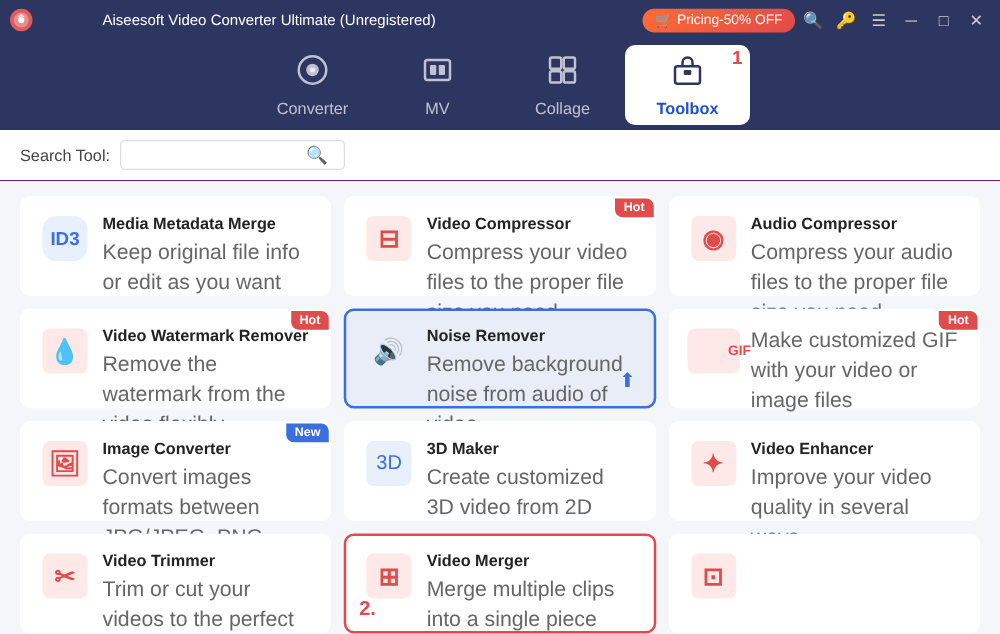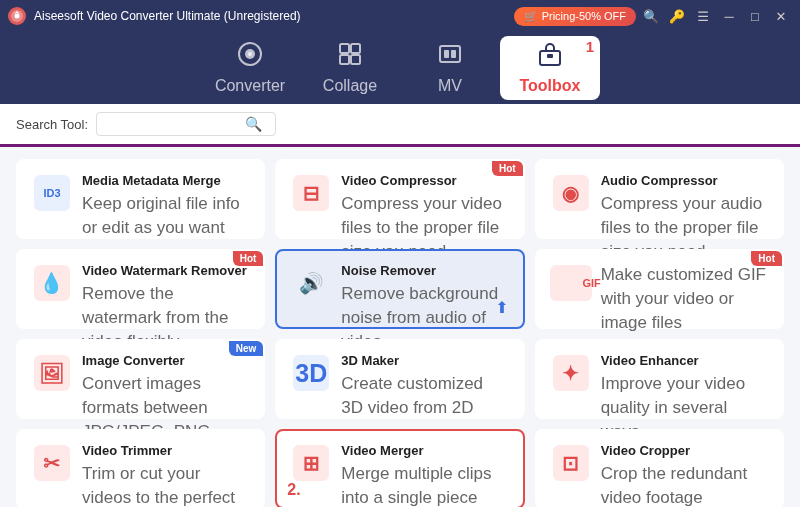--- a/index.html
+++ b/index.html
@@ -16,21 +16,21 @@
       font-size: 12px;
     }
     .title-bar-logo {
       width: 18px; height: 18px;
       background: #e05c5c;
       border-radius: 50%;
       margin-right: 8px;
       display: flex; align-items: center; justify-content: center;
       font-size: 10px; color: #fff; font-weight: bold; flex-shrink: 0;
     }
-    .title-bar-title { flex: 1; font-size: 12px; }
+    .title-bar-title { flex: 1; font-size: 12px; margin-left: 48px; }
     .title-bar-actions { display: flex; align-items: center; gap: 4px; }
     .pricing-btn {
       background: linear-gradient(135deg, #ff6b35, #e04b4b);
       color: #fff;
       border: none;
       border-radius: 12px;
       padding: 3px 10px;
       font-size: 11px;
       cursor: pointer;
       display: flex; align-items: center; gap: 4px;
@@ -71,36 +71,36 @@
     }
     .nav-item.active {
       background: #fff;
       color: #2d3561;
       font-weight: 600;
     }
     .nav-item .nav-icon {
       font-size: 22px;
       margin-bottom: 4px;
     }
-    .nav-item .nav-label { font-size: 16px; }
+    .nav-item .nav-label { font-size: 13px; }
     .nav-number {
       position: absolute;
       top: 4px; right: 8px;
       color: #e04b4b;
       font-size: 16px;
       font-weight: bold;
     }
 
     
     .search-bar {
       background: #fff;
       padding: 8px 16px;
       display: flex;
       align-items: center;
-      border-bottom: 3px solid #701a75;
+      border-bottom: 1px solid #701a75;
     }
     .search-label {
       font-size: 13px;
       color: #444;
       margin-right: 8px;
     }
     .search-input-wrap {
       display: flex;
       align-items: center;
       border: 1px solid #ddd;
@@ -241,63 +241,63 @@
         <circle cx="13" cy="13" r="11" stroke="rgba(255,255,255,0.7)" stroke-width="2"></circle>
         <circle cx="13" cy="13" r="5" fill="rgba(255,255,255,0.7)"></circle>
         <circle cx="13" cy="13" r="2" fill="rgba(255,255,255,0.7)"></circle>
       </svg>
     </span>
     <span class="nav-label">Converter</span>
   </div>
   <div class="nav-item">
     <span class="nav-icon">
       <svg width="26" height="26" viewBox="0 0 26 26" fill="none">
+        <rect x="3" y="5" width="20" height="16" rx="2" stroke="rgba(255,255,255,0.7)" stroke-width="2"></rect>
+        <rect x="7" y="9" width="5" height="8" fill="rgba(255,255,255,0.7)" rx="1"></rect>
+        <rect x="14" y="9" width="5" height="8" fill="rgba(255,255,255,0.7)" rx="1"></rect>
+      </svg>
+    </span>
+    <span class="nav-label">MV</span>
+  </div>
+  <div class="nav-item">
+    <span class="nav-icon">
+      <svg width="26" height="26" viewBox="0 0 26 26" fill="none">
         <rect x="3" y="3" width="9" height="9" rx="1.5" stroke="rgba(255,255,255,0.7)" stroke-width="2"></rect>
         <rect x="14" y="3" width="9" height="9" rx="1.5" stroke="rgba(255,255,255,0.7)" stroke-width="2"></rect>
         <rect x="3" y="14" width="9" height="9" rx="1.5" stroke="rgba(255,255,255,0.7)" stroke-width="2"></rect>
         <rect x="14" y="14" width="9" height="9" rx="1.5" stroke="rgba(255,255,255,0.7)" stroke-width="2"></rect>
       </svg>
     </span>
     <span class="nav-label">Collage</span>
-  </div>
-  <div class="nav-item">
-    <span class="nav-icon">
-      <svg width="26" height="26" viewBox="0 0 26 26" fill="none">
-        <rect x="3" y="5" width="20" height="16" rx="2" stroke="rgba(255,255,255,0.7)" stroke-width="2"></rect>
-        <rect x="7" y="9" width="5" height="8" fill="rgba(255,255,255,0.7)" rx="1"></rect>
-        <rect x="14" y="9" width="5" height="8" fill="rgba(255,255,255,0.7)" rx="1"></rect>
-      </svg>
-    </span>
-    <span class="nav-label">MV</span>
   </div>
   <div class="nav-item active" style="position:relative;">
     <span class="nav-number" style="position:absolute;top:2px;right:6px;color:#e04b4b;font-size:15px;font-weight:bold;">1</span>
     <span class="nav-icon" style="color:#2d3561;">
       <svg width="26" height="26" viewBox="0 0 26 26" fill="none">
         <rect x="3" y="10" width="20" height="14" rx="2" fill="none" stroke="#2d3561" stroke-width="2"></rect>
         <path d="M9 10V7a4 4 0 0 1 8 0v3" stroke="#2d3561" stroke-width="2"></path>
         <rect x="10" y="13" width="6" height="4" rx="1" fill="#2d3561"></rect>
       </svg>
     </span>
-    <span class="nav-label" style="color:#ef4444;text-align:center;">Toolbox</span>
+    <span class="nav-label" style="color:#1d4ed8;text-align:center;">Toolbox</span>
   </div>
 </div>
 
 <div class="search-bar">
   <span class="search-label">Search Tool:</span>
   <div class="search-input-wrap">
     <input class="search-input" type="text" style="">
     <button class="search-icon-btn">🔍</button>
   </div>
 </div>
 
 <div class="main-content" id="tools-grid">
 <div class="tool-card">
       <div class="tool-icon-wrap">
-        <div class="tool-icon" style="background: rgb(232, 240, 254); color: rgb(59, 111, 224); font-weight: bold; font-size: 11px;">ID3</div>
+        <div class="tool-icon" style="background: rgb(232, 240, 254); color: rgb(59, 111, 224); font-weight: bold; font-size: 15px; border-radius: 11px;">ID3</div>
       </div>
       <div class="tool-info">
         <div class="tool-name">Media Metadata Merge</div>
         <div class="tool-desc">Keep original file info or edit as you want</div>
       </div>
     </div>
     <div class="tool-card">
       <span class="badge badge-hot">Hot</span>
       <div class="tool-icon-wrap">
         <div class="tool-icon" style="background: rgb(254, 232, 232); color: rgb(224, 75, 75); font-weight: bold; font-size: 20px;">⊟</div>
@@ -350,21 +350,21 @@
       <div class="tool-icon-wrap">
         <div class="tool-icon" style="background: rgb(254, 232, 232); color: rgb(224, 75, 75); font-weight: bold; font-size: 20px;">🖼</div>
       </div>
       <div class="tool-info">
         <div class="tool-name">Image Converter</div>
         <div class="tool-desc">Convert images formats between JPG/JPEG, PNG, WEBP, BMP, TIF/TIFF, etc.</div>
       </div>
     </div>
     <div class="tool-card">
       <div class="tool-icon-wrap">
-        <div class="tool-icon" style="background: rgb(232, 240, 254); color: rgb(59, 111, 224); font-weight: bold; font-size: 25px;">3D</div>
+        <div class="tool-icon" style="background: rgb(232, 240, 254); color: rgb(59, 111, 224); font-weight: normal; font-size: 16px;">3D</div>
       </div>
       <div class="tool-info">
         <div class="tool-name">3D Maker</div>
         <div class="tool-desc">Create customized 3D video from 2D</div>
       </div>
     </div>
     <div class="tool-card">
       <div class="tool-icon-wrap">
         <div class="tool-icon" style="background: rgb(254, 232, 232); color: rgb(224, 75, 75); font-weight: bold; font-size: 20px;">✦</div>
       </div>
@@ -389,18 +389,14 @@
       <div class="tool-info">
         <div class="tool-name">Video Merger</div>
         <div class="tool-desc">Merge multiple clips into a single piece</div>
       </div>
       <span class="card-number">2.</span>
     </div>
     <div class="tool-card">
       <div class="tool-icon-wrap">
         <div class="tool-icon" style="background: rgb(254, 232, 232); color: rgb(224, 75, 75); font-weight: bold; font-size: 20px;">⊡</div>
       </div>
-      <div class="tool-info">
-        <div class="tool-name">Video Cropper</div>
-        <div class="tool-desc">Crop the redundant video footage</div>
-      </div>
     </div>
   </div>
 
 </body></html>

